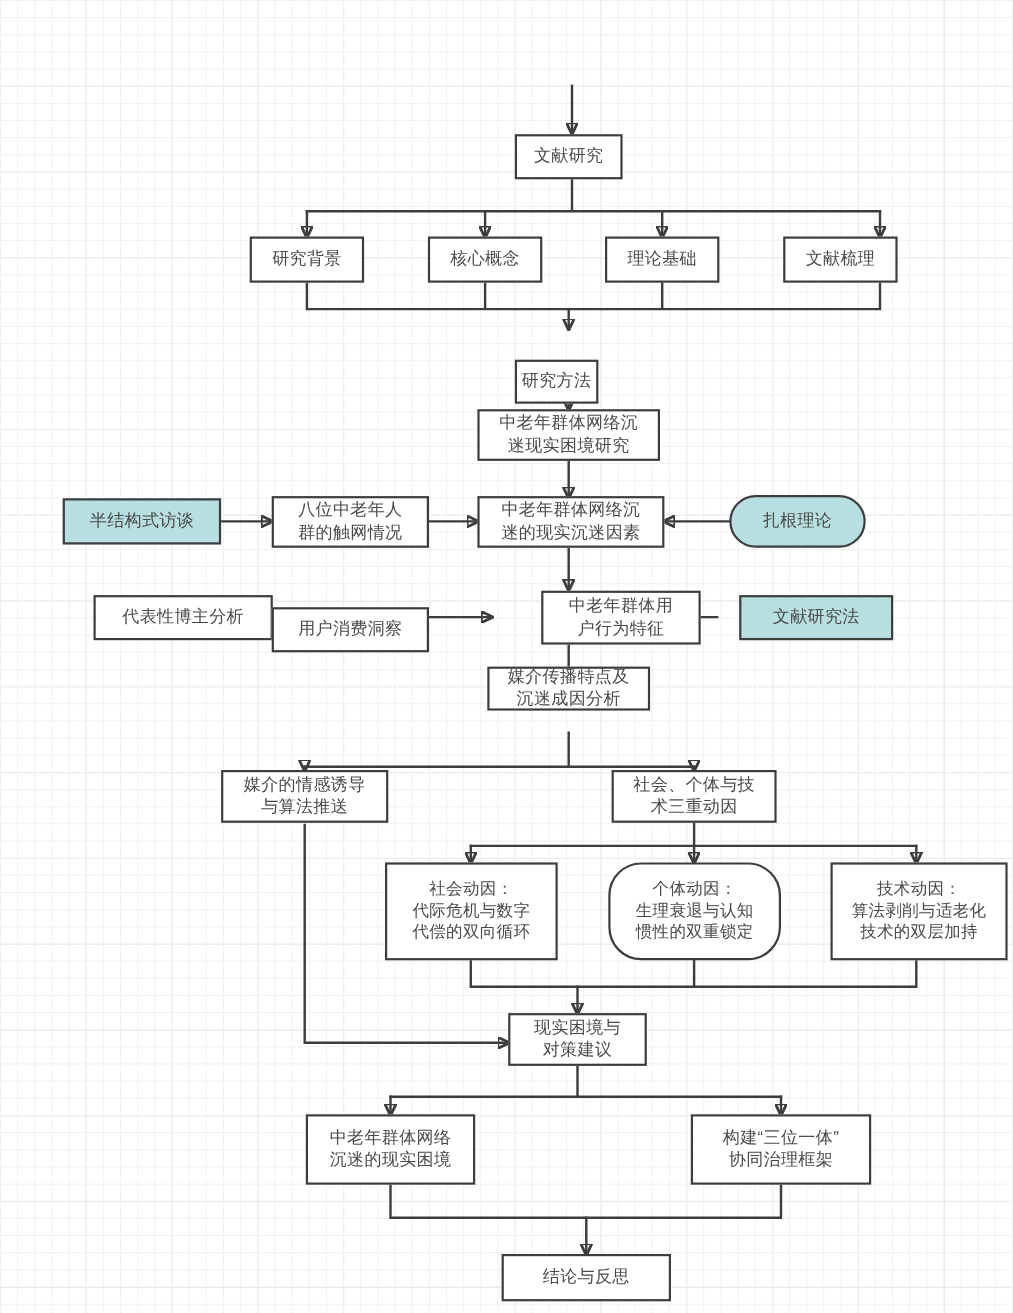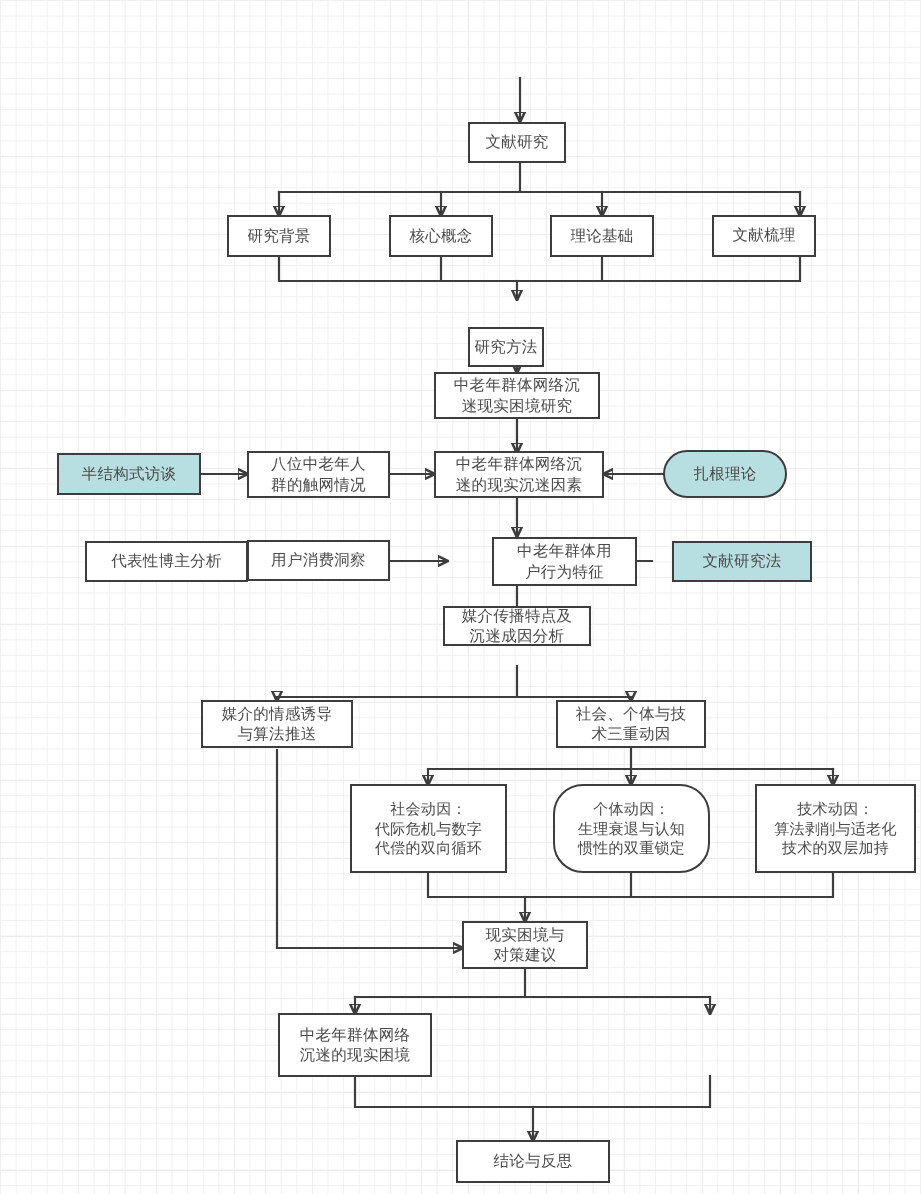--- a/index.html
+++ b/index.html
@@ -111,36 +111,36 @@
     <path d="M355 1076 L355 1107 M710 1076 L710 1107 M355 1107 L710 1107"></path>
     <path d="M533 1107 L533 1140" marker-end="url(#ah)"></path>
   </svg>
 
 
   <div class="node" style="left:468px;top:122px;width:98px;height:41px;">文献研究</div>
 
   <div class="node" style="left:227px;top:215px;width:104px;height:42px;">研究背景</div>
   <div class="node" style="left:389px;top:215px;width:104px;height:42px;">核心概念</div>
   <div class="node" style="left:550px;top:215px;width:104px;height:42px;">理论基础</div>
-  <div class="node" style="left:712px;top:215px;width:104px;height:42px;font-family:Liberation Mono, monospace;">文献梳理</div>
+  <div class="node" style="left:712px;top:215px;width:104px;height:42px;">文献梳理</div>
 
   <div class="node" style="left:468px;top:299px;width:76px;height:40px;margin-top:28px;">研究方法</div>
 
   <div class="node" style="left:434px;top:372px;width:166px;height:47px;">中老年群体网络沉
 迷现实困境研究</div>
 
   <div class="node teal" style="left:57px;top:453px;width:144px;height:42px;">半结构式访谈</div>
   <div class="node" style="left:247px;top:451px;width:143px;height:47px;">八位中老年人
 群的触网情况</div>
   <div class="node" style="left:434px;top:451px;width:170px;height:47px;">中老年群体网络沉
 迷的现实沉迷因素</div>
   <div class="node teal stadium" style="left:663px;top:450px;width:124px;height:48px;">扎根理论</div>
 
   <div class="node" style="left:57px;top:541px;width:163px;height:41px;margin-left:28px;">代表性博主分析</div>
-  <div class="node" style="left:247px;top:540px;width:143px;height:41px;">用户消费洞察</div>
+  <div class="node" style="left:247px;top:552px;width:143px;height:41px;">用户消费洞察</div>
   <div class="node" style="left:447px;top:537px;width:145px;height:49px;margin-left:45px;">中老年群体用
 户行为特征</div>
   <div class="node teal" style="left:652px;top:541px;width:140px;height:41px;margin-left:20px;">文献研究法</div>
 
   <div class="node" style="left:443px;top:606px;width:148px;height:40px;">媒介传播特点及
 沉迷成因分析</div>
 
   <div class="node" style="left:201px;top:700px;width:152px;height:48px;">媒介的情感诱导
 与算法推送</div>
   <div class="node" style="left:556px;top:700px;width:150px;height:48px;">社会、个体与技
@@ -154,16 +154,18 @@
 惯性的双重锁定</div>
   <div class="node small" style="left:755px;top:784px;width:161px;height:89px;">技术动因：
 算法剥削与适老化
 技术的双层加持</div>
 
   <div class="node" style="left:462px;top:921px;width:126px;height:48px;">现实困境与
 对策建议</div>
 
   <div class="node" style="left:278px;top:1013px;width:154px;height:64px;">中老年群体网络
 沉迷的现实困境</div>
+  <div class="node" style="left:628px;top:1013px;width:164px;height:64px;">构建“三位一体”
+协同治理框架</div>
 
   <div class="node" style="left:456px;top:1140px;width:154px;height:43px;">结论与反思</div>
 
 </div>
 
 </body></html>

